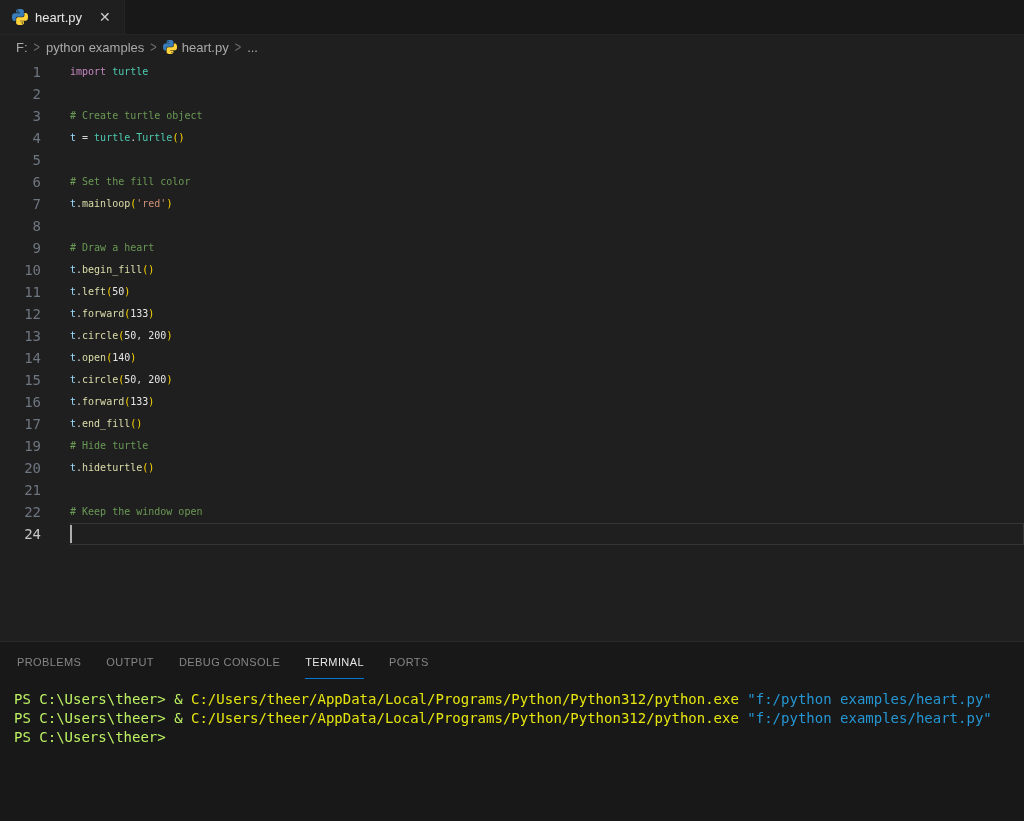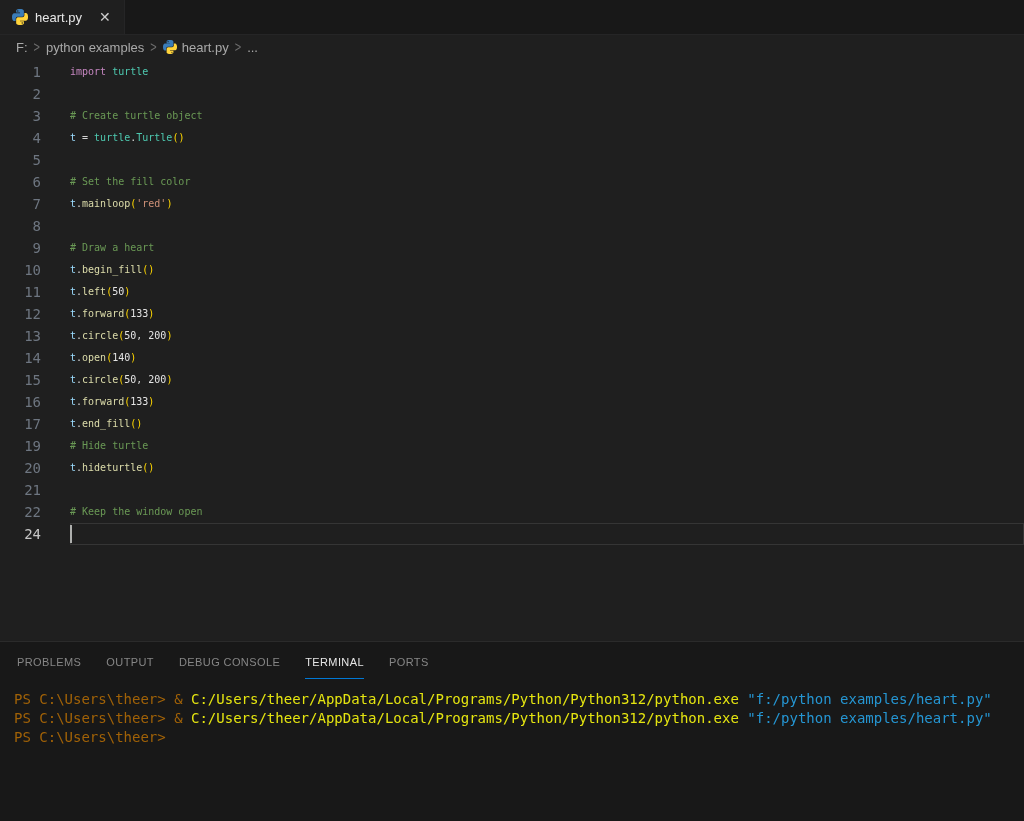--- a/index.html
+++ b/index.html
@@ -41,21 +41,21 @@
   .tk-pl  { color:#D4D4D4; }
 
   
   .panel { flex:none; height:180px; background:#181818; border-top:1px solid #2b2b2b; display:flex; flex-direction:column; }
   .panel-tabs { height:38px; display:flex; align-items:center; padding-left:17px; flex:none; }
   .ptab { color:#868686; font-size:11px; letter-spacing:0.4px; margin-right:25px; padding:12px 0 10px 0; cursor:pointer; border-bottom:1px solid transparent; }
   .ptab.active { color:#e7e7e7; border-bottom:1px solid #0078d4; }
 
   .terminal { flex:1; padding:10px 0 0 14px; font-family:"DejaVu Sans Mono", monospace; font-size:14px; }
   .term-line { height:19px; line-height:19px; white-space:pre; }
-  .tk-tpl  { color:#a16207; }
+  .tk-tpl  { color:#bef264; }
   .tk-tcmd { color:#e5e510; }
   .tk-tstr { color:#2596d3; }
 </style>
 </head>
 <body>
 
 <div class="window">
 
   <div class="tab-bar">
     <div class="tab">

